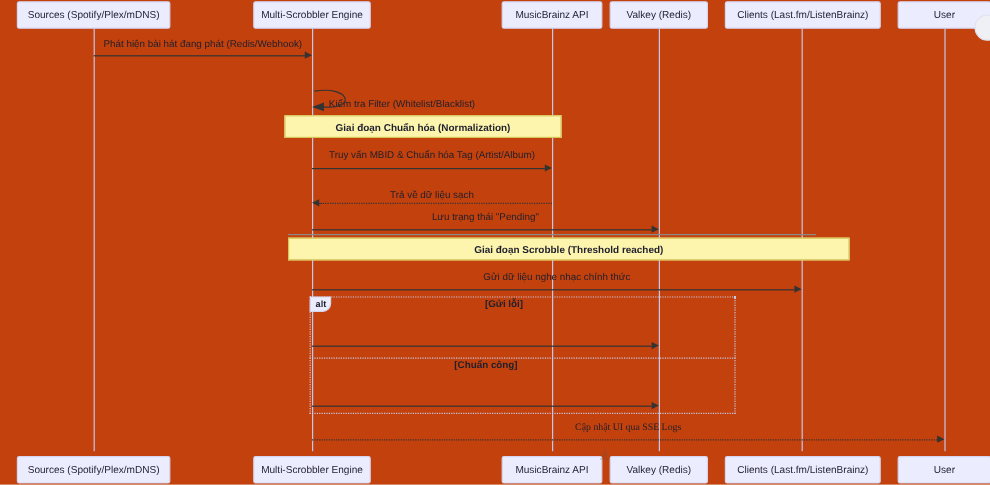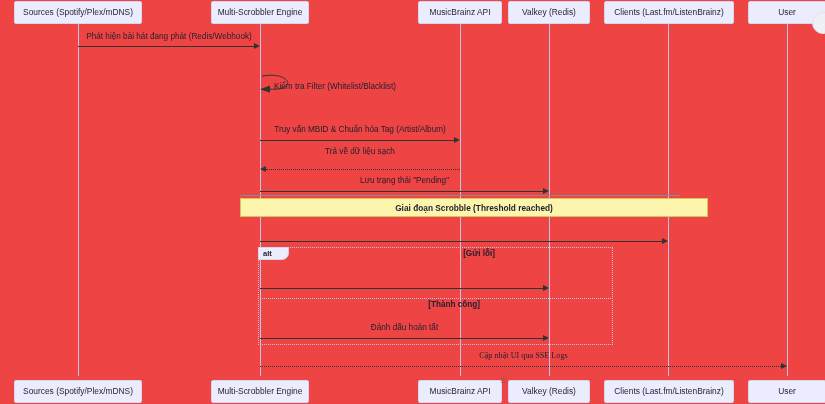--- a/index.html
+++ b/index.html
@@ -5,21 +5,21 @@
   * { box-sizing: border-box; }
   html, body {
     margin: 0; padding: 0;
     background: #ffffff;
     font-family: "Liberation Sans", sans-serif;
   }
   #stage {
     position: relative;
     width: 825px;
     height: 404px;
-    background: #ef4444;
+    background: #c2410c;
     overflow: hidden;
   }
   .lifeline {
     position: absolute;
     width: 1px;
     background: #c5c5e8;
   }
   .actor-box {
     position: absolute;
     background: #ececff;
@@ -94,21 +94,21 @@
     display: flex;
     align-items: center;
     padding-left: 4px;
     border-bottom-right-radius: 7px;
   }
   .frag-cond {
     position: absolute;
     font-size: 8.2px;
     font-weight: bold;
     color: #1f1f2e;
-    text-align: right;
+    text-align: center;
     white-space: nowrap;
   }
   .thick-rule {
     position: absolute;
     border-top: 1.5px solid #8a8a8a;
   }
   .dl-icon {
     position: absolute;
     opacity: 0.25;
   }
@@ -150,51 +150,52 @@
   <div class="arrow-head right" style="left:254px; top:42.5px;"></div>
 
   <div class="msg-label" style="left:185px; top:63px; width:300px;margin-top:20px;">Kiểm tra Filter (Whitelist/Blacklist)</div>
   <div class="selfloop" style="left:258px; top:70px;">
     <svg width="46" height="26" viewBox="0 0 46 26">
       <path d="M4 6 C 34 1, 40 22, 10 19" fill="none" stroke="#333333" stroke-width="1"></path>
       <polygon points="12,15.5 2,19.2 12,22.8" fill="#333333"></polygon>
     </svg>
   </div>
 
+  <div class="note" style="left:237px; top:96px; width:231px; height:19px;">Giai đoạn Chuẩn hóa (Normalization)</div>
 
   <div class="msg-label" style="left:260px; top:126px; width:200px;">Truy vấn MBID &amp; Chuẩn hóa Tag (Artist/Album)</div>
   <div class="arrow-line" style="left:260px; top:140px; width:194px;"></div>
   <div class="arrow-head right" style="left:454px; top:136.5px;"></div>
 
-  <div class="msg-label" style="left:260px; top:148px; width:200px;">Trả về dữ liệu sạch</div>
+  <div class="msg-label" style="left:260px; top:159px; width:200px;">Trả về dữ liệu sạch</div>
   <div class="arrow-line dotted" style="left:266px; top:169px; width:194px;"></div>
   <div class="arrow-head left" style="left:260px; top:165.5px;"></div>
 
   <div class="msg-label" style="left:260px; top:177px; width:289px;">Lưu trạng thái "Pending"</div>
   <div class="arrow-line" style="left:260px; top:191px; width:283px;"></div>
   <div class="arrow-head right" style="left:543px; top:187.5px;"></div>
 
   <div class="thick-rule" style="left:240px; top:195px; width:440px;"></div>
 
   <div class="note" style="left:240px; top:198px; width:468px; height:19px;">Giai đoạn Scrobble (Threshold reached)</div>
 
+  <div class="msg-label" style="left:260px; top:227px; width:408px;">Gửi dữ liệu nghe nhạc chính thức</div>
   <div class="arrow-line" style="left:260px; top:241px; width:402px;"></div>
   <div class="arrow-head right" style="left:662px; top:237.5px;"></div>
 
   <div class="frag" style="left:258px; top:247px; width:355px; height:98px;"></div>
-  <div class="frag-tab" style="left:258px; top:247px; width:31px; height:13px;">alt</div>
+  <div class="frag-tab" style="left:258px; top:247px; width:18px; height:13px;">alt</div>
   <div class="frag-cond" style="left:345px; top:249px; width:150px;">[Gửi lỗi]</div>
 
   <div class="arrow-line" style="left:260px; top:288px; width:283px;"></div>
   <div class="arrow-head right" style="left:543px; top:284.5px;"></div>
 
   <div class="frag-divider" style="left:258px; top:298px; width:355px;"></div>
-  <div class="frag-cond" style="left:330px; top:300px; width:150px;">[Thành công]</div>
-
-  <div class="msg-label" style="left:260px; top:324px; width:289px;">Đánh dấu hoàn tất</div>
+  <div class="frag-cond" style="left:330px; top:300px; width:150px;">[Chuẩn công]</div>
+
   <div class="arrow-line" style="left:260px; top:338px; width:283px;"></div>
   <div class="arrow-head right" style="left:543px; top:334.5px;"></div>
 
   <div class="msg-label" style="left:260px; top:352px; width:527px;font-family:Liberation Serif, serif;">Cập nhật UI qua SSE Logs</div>
   <div class="arrow-line dotted" style="left:260px; top:366px; width:521px;"></div>
   <div class="arrow-head right" style="left:781px; top:362.5px;"></div>
 
   <div class="dl-icon" style="left:497px; top:371px;">
     <svg width="14" height="14" viewBox="0 0 14 14">
       <path d="M7 2 L7 9 M4 6.5 L7 9.5 L10 6.5" fill="none" stroke="#555555" stroke-width="1.2"></path>

